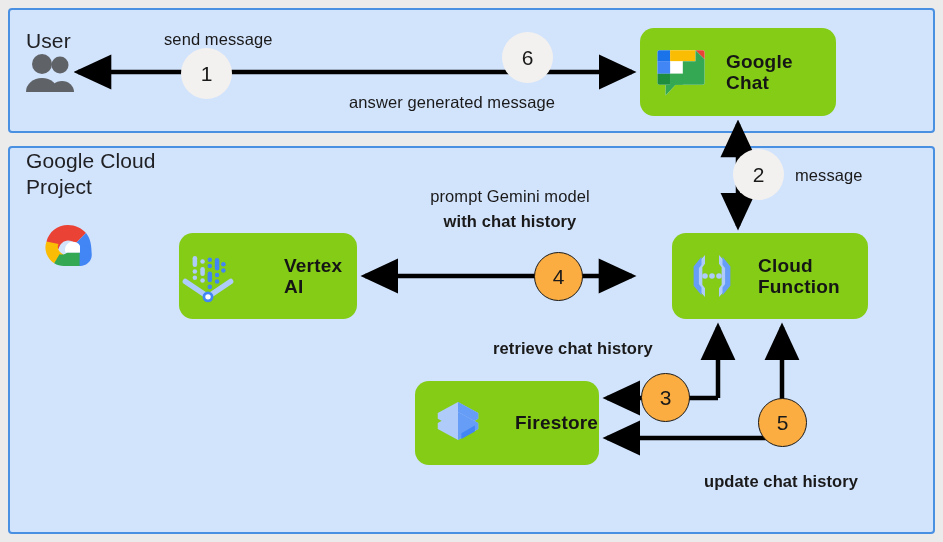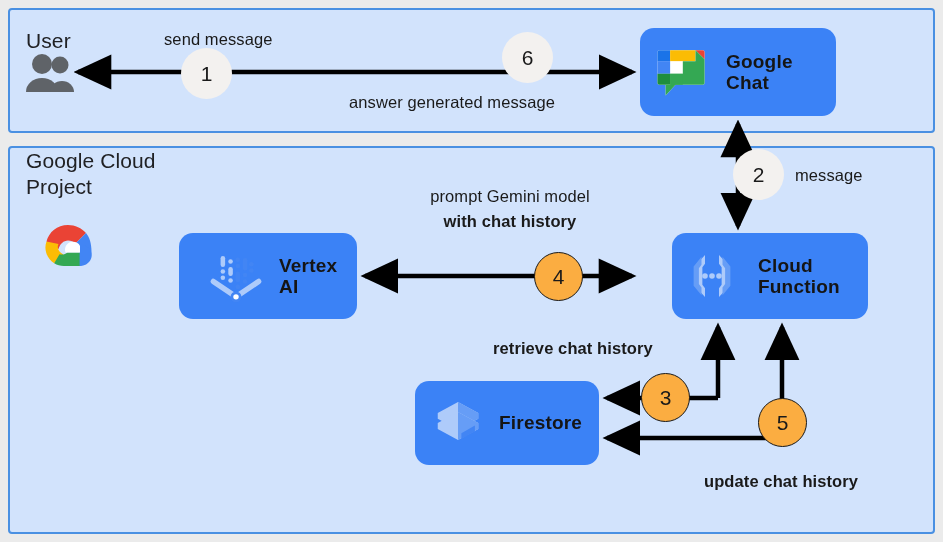--- a/index.html
+++ b/index.html
@@ -30,42 +30,42 @@
     line-height:1.25;
     white-space:pre-line;
     letter-spacing:.1px;
   }
   #title-user{left:26px;top:28px;}
   #title-gcp{left:26px;top:148px;}
 
   
   .card{
     position:absolute;
-    background:#3b82f6;
+    background:#84cc16;
     border-radius:14px;
     display:flex;
     align-items:center;
     box-sizing:border-box;
   }
   .card .ico{flex:0 0 auto;display:flex;align-items:center;justify-content:center;}
   .card .lbl{
     font-weight:bold;
     font-size:19px;
     color:#151515;
     line-height:1.12;
     white-space:pre-line;
     letter-spacing:.2px;
   }
   #card-chat{left:640px;top:28px;width:196px;height:88px;padding-left:12px;}
   #card-chat .lbl{margin-left:16px;}
-  #card-vertex{left:179px;top:233px;width:178px;height:86px;padding-left:28px;}
+  #card-vertex{left:179px;top:233px;width:178px;height:86px;padding-left:0;gap:33px;}
   #card-vertex .lbl{margin-left:14px;}
   #card-cf{left:640px;top:233px;width:196px;height:86px;padding-left:12px;margin-left:32px;}
   #card-cf .lbl{margin-left:18px;}
-  #card-fs{left:415px;top:381px;width:184px;height:84px;padding-left:16px;}
+  #card-fs{left:415px;top:381px;width:184px;height:84px;padding-left:16px;gap:16px;}
   #card-fs .lbl{margin-left:14px;font-size:19px;}
 
   
   .edge-label{
     position:absolute;
     font-size:16.5px;
     color:#1a1a1a;
     white-space:pre-line;
     line-height:1.22;
     letter-spacing:.1px;

